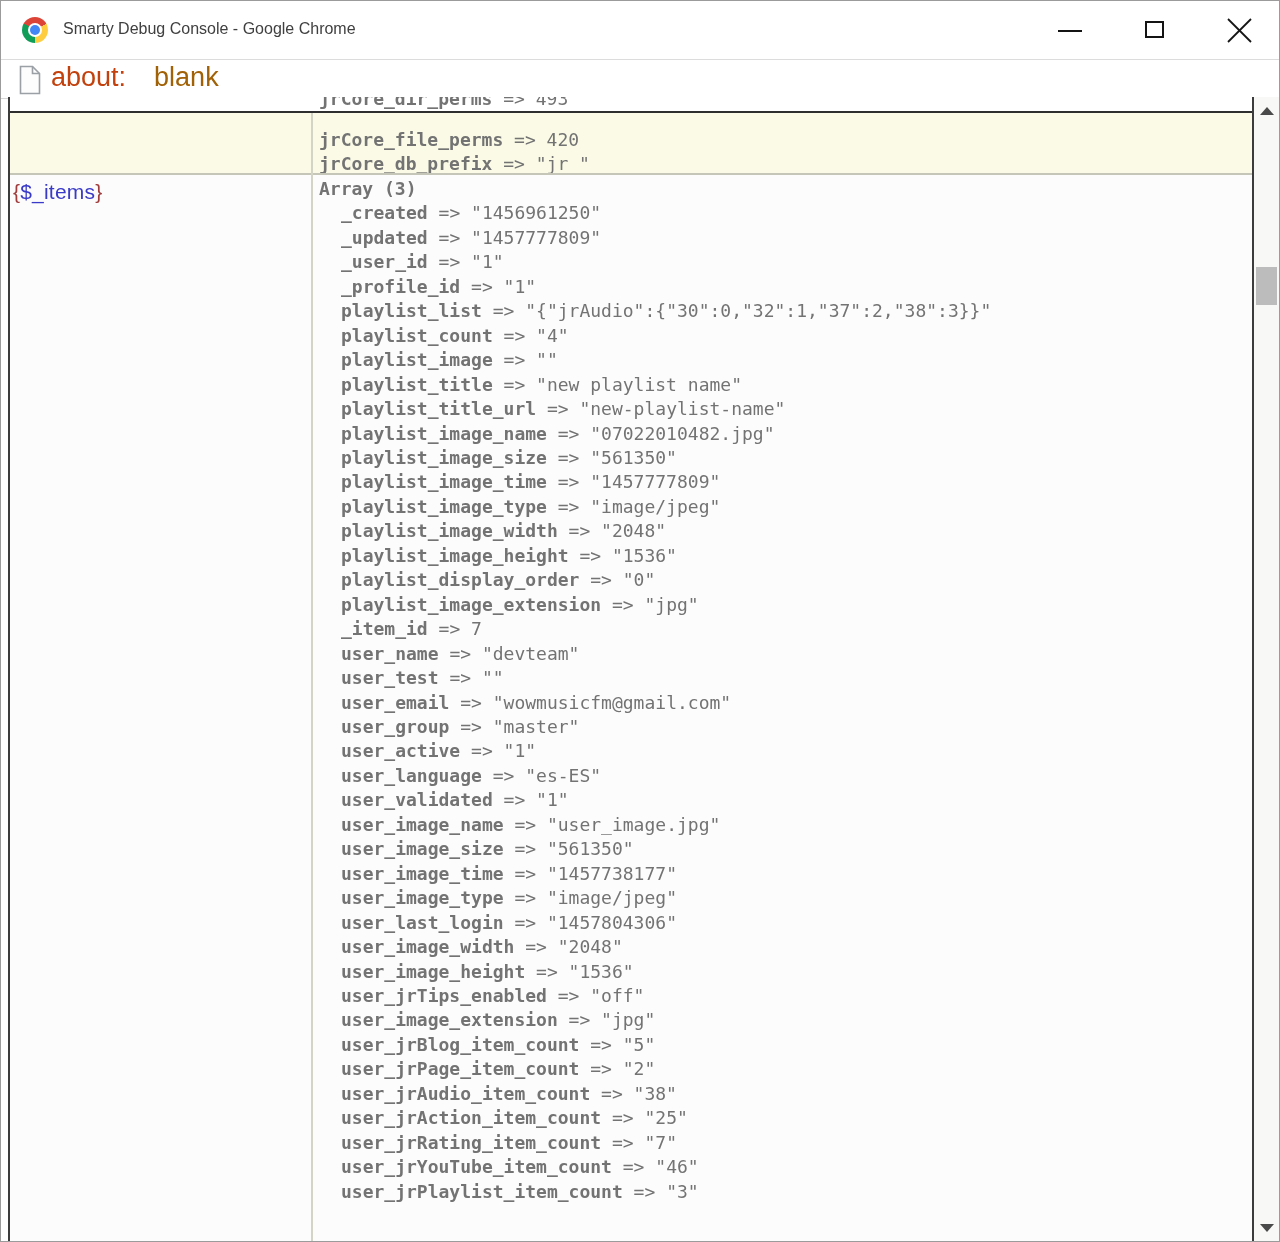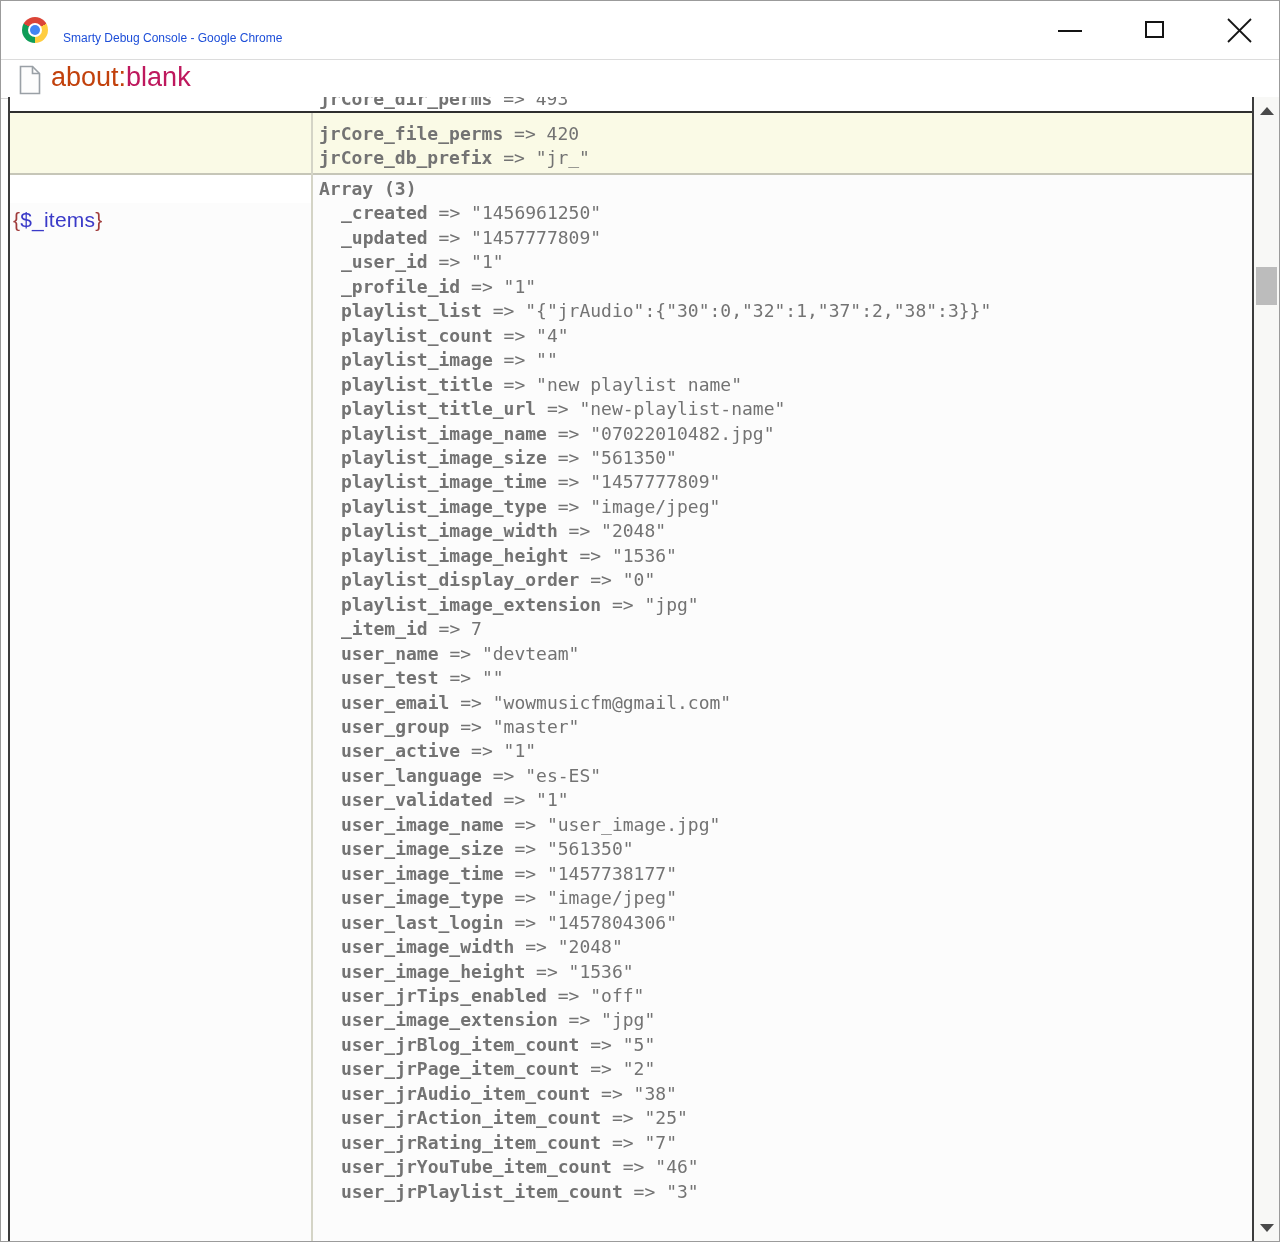--- a/index.html
+++ b/index.html
@@ -10,58 +10,58 @@
   .frame { position:absolute; inset:0; border:1px solid #9b9b9b; box-sizing:border-box; pointer-events:none; }
 
   
   .titlebar { position:absolute; left:1px; right:1px; top:1px; height:58px; background:#ffffff; }
   .chrome-icon {
     position:absolute; left:21px; top:16px; width:26px; height:26px; border-radius:50%;
     background:conic-gradient(#db4437 0deg 60deg, #ffcd40 60deg 180deg, #0f9d58 180deg 300deg, #db4437 300deg 360deg);
   }
   .chrome-icon::before { content:""; position:absolute; left:50%; top:50%; width:14px; height:14px; margin:-7px 0 0 -7px; background:#ffffff; border-radius:50%; }
   .chrome-icon::after  { content:""; position:absolute; left:50%; top:50%; width:10px; height:10px; margin:-5px 0 0 -5px; background:#4285f4; border-radius:50%; }
-  .title { position:absolute; left:62px; top:30px; font-size:12px; color:#1d4ed8; white-space:nowrap; }
+  .title { position:absolute; left:62px; top:19px; font-size:16px; color:#404040; white-space:nowrap; }
 
   .winbtn { position:absolute; top:8px; width:46px; height:42px; }
   .winbtn.min   { left:1046px; }
   .winbtn.max   { left:1131px; }
   .winbtn.close { left:1216px; }
   .glyph-min { position:absolute; left:11px; top:21px; width:24px; height:2px; background:#141414; }
   .glyph-max { position:absolute; left:13px; top:12px; width:19px; height:17px; border:2px solid #141414; box-sizing:border-box; }
 
   
   .addressbar { position:absolute; left:1px; right:1px; top:59px; height:38px; background:#ffffff;
                 border-top:1px solid #dcdcdc; border-bottom:1px solid #d6d6d6; box-sizing:content-box; }
   .doc-icon { position:absolute; left:17px; top:5px; }
   .url { position:absolute; left:50px; top:2px; font-size:27px; white-space:nowrap; }
   .url .scheme { color:#c2410c; }
-  .url .rest   { color:#be185d; }
+  .url .rest   { color:#a16207;margin-left:28px; }
 
   
   .page { position:absolute; left:8px; top:97px; width:1246px; bottom:1px;
           border-left:2px solid #3c3c3c; border-right:2px solid #3c3c3c;
           box-sizing:border-box; background:#ffffff; overflow:hidden; }
 
   .ln { white-space:pre; font-family:"DejaVu Sans Mono", monospace; font-size:18px; line-height:24.45px; color:#737373; }
   .ln .k { font-weight:bold; }
   .ln.ind { padding-left:22px; }
 
   .rowA { position:absolute; left:0; right:0; top:0; height:14px; background:#ffffff; overflow:hidden; }
   .rowA .cellRight { position:absolute; left:303px; right:0; top:-10px; padding-left:6px; }
 
   .hline-dark  { position:absolute; left:0; right:0; top:14px; height:2px; background:#2e2e2e; }
 
   .rowB { position:absolute; left:0; right:0; top:16px; height:60px; background:#fafae6; }
-  .rowB .cellRight { position:absolute; left:303px; right:0; top:0; bottom:0; padding:9px 0 0 6px; overflow:hidden; }
+  .rowB .cellRight { position:absolute; left:303px; right:0; top:0; bottom:0; padding:15px 0 0 6px; overflow:hidden; }
 
   .hline-light { position:absolute; left:0; right:0; top:76px; height:2px; background:#c6c6b8; }
 
   .rowC { position:absolute; left:0; right:0; top:78px; bottom:0; }
-  .rowC .cellLeft  { position:absolute; left:0; width:301px; top:0; bottom:0; background:#fcfcfc;margin-top:28px; }
+  .rowC .cellLeft  { position:absolute; left:0; width:301px; top:0; bottom:0; background:#fcfcfc; }
   .rowC .cellRight { position:absolute; left:303px; right:0; top:0; bottom:0; background:#fcfcfc; padding:2px 9px 0 6px; overflow:hidden; }
 
   .vdivider { position:absolute; left:301px; width:2px; top:16px; bottom:0; background:#d4d4c6; }
 
   .varname { padding:5px 0 0 3px; font-size:21px; letter-spacing:0.2px; }
   .varname .brace { color:#a03c3c; }
   .varname .vname { color:#3a3ac8; }
 
   
   .scrollbar { position:absolute; left:1254px; width:25px; top:97px; bottom:1px; background:#f8f8f6; }

